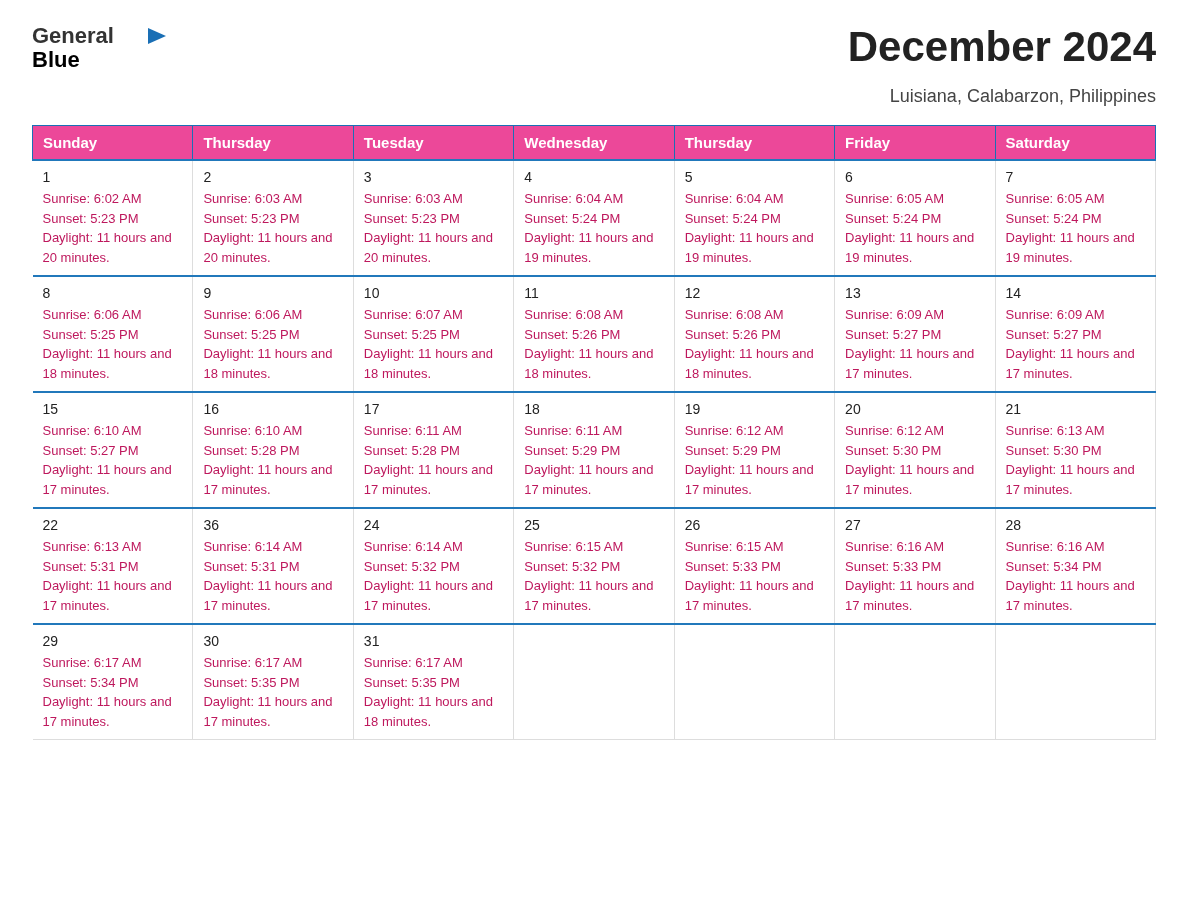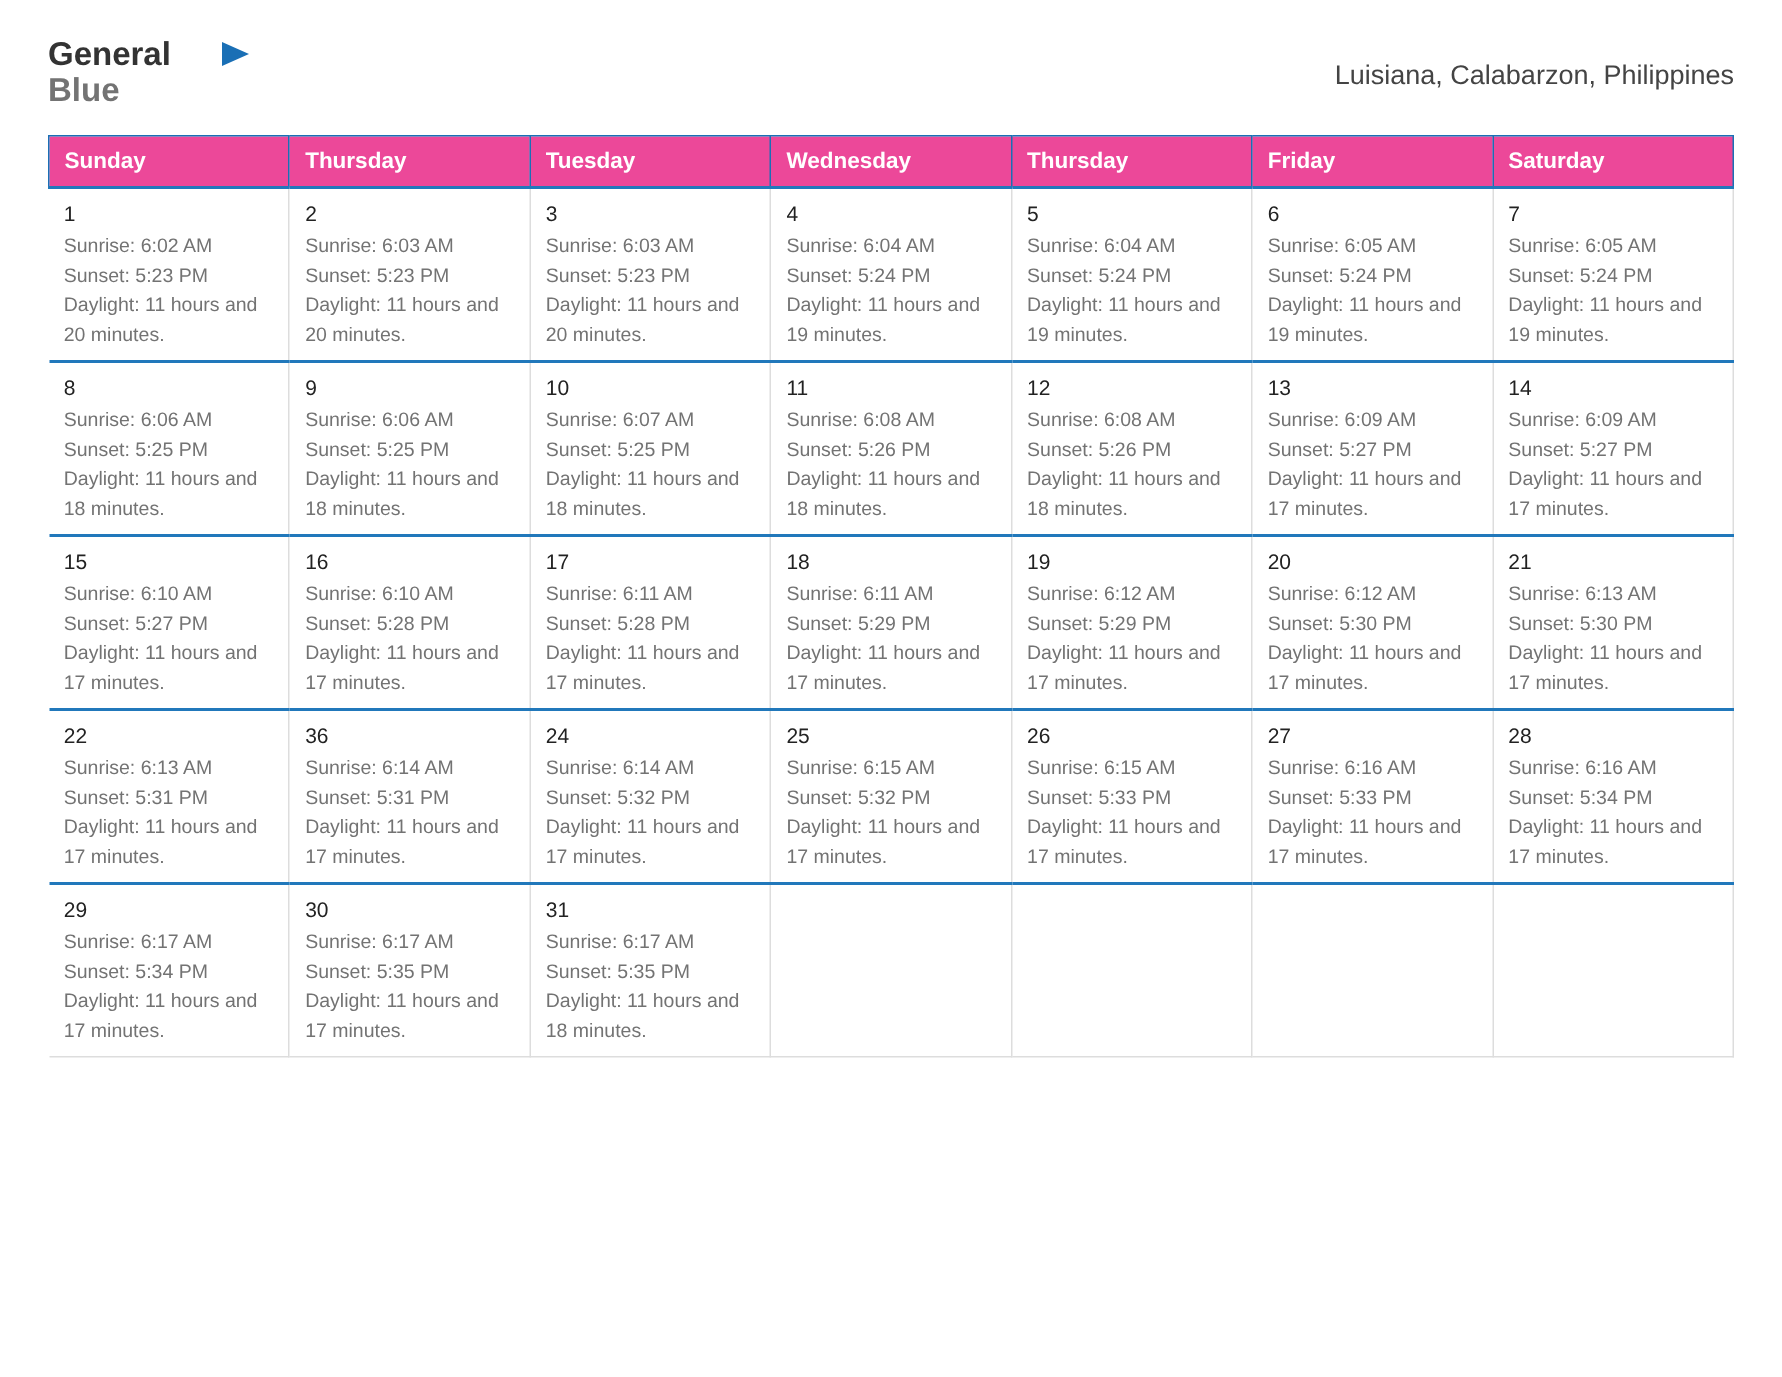--- a/index.html
+++ b/index.html
@@ -22,21 +22,21 @@
     }
     .logo-text-general {
       font-size: 22px;
       font-weight: bold;
       color: #333;
       line-height: 1.1;
     }
     .logo-text-blue {
       font-size: 22px;
       font-weight: bold;
-      color: #737373;
+      color: #000000;
       line-height: 1.1;
     }
     .title-block {
       text-align: right;
     }
     .main-title {
       font-size: 42px;
       font-weight: bold;
       color: #222;
       line-height: 1.1;
@@ -83,21 +83,21 @@
     }
     .day-num {
       font-size: 14px;
       font-weight: normal;
       color: #222;
       display: block;
       margin-bottom: 4px;
     }
     .day-info {
       font-size: 13px;
-      color: #737373;
+      color: #be185d;
       line-height: 1.5;
     }
     .empty-cell {
       background: #fff;
     }
     .logo-row {
       display: flex;
       align-items: center;
       gap: 32px;
     }
@@ -109,20 +109,21 @@
   <div class="logo">
     <div class="logo-row">
       <span class="logo-text-general">General</span>
       <svg width="18" height="18" viewBox="0 0 18 18" style="margin-left:2px;margin-top:2px;">
         <polygon points="0,0 18,8 0,16" fill="#1a6fb5"></polygon>
       </svg>
     </div>
     <span class="logo-text-blue">Blue</span>
   </div>
   <div class="title-block">
+    <div class="main-title">December 2024</div>
     <div class="subtitle">Luisiana, Calabarzon, Philippines</div>
   </div>
 </div>
 
 <table>
   <thead>
     <tr>
     <th>Sunday</th>
         <th>Thursday</th>
         <th>Tuesday</th>

